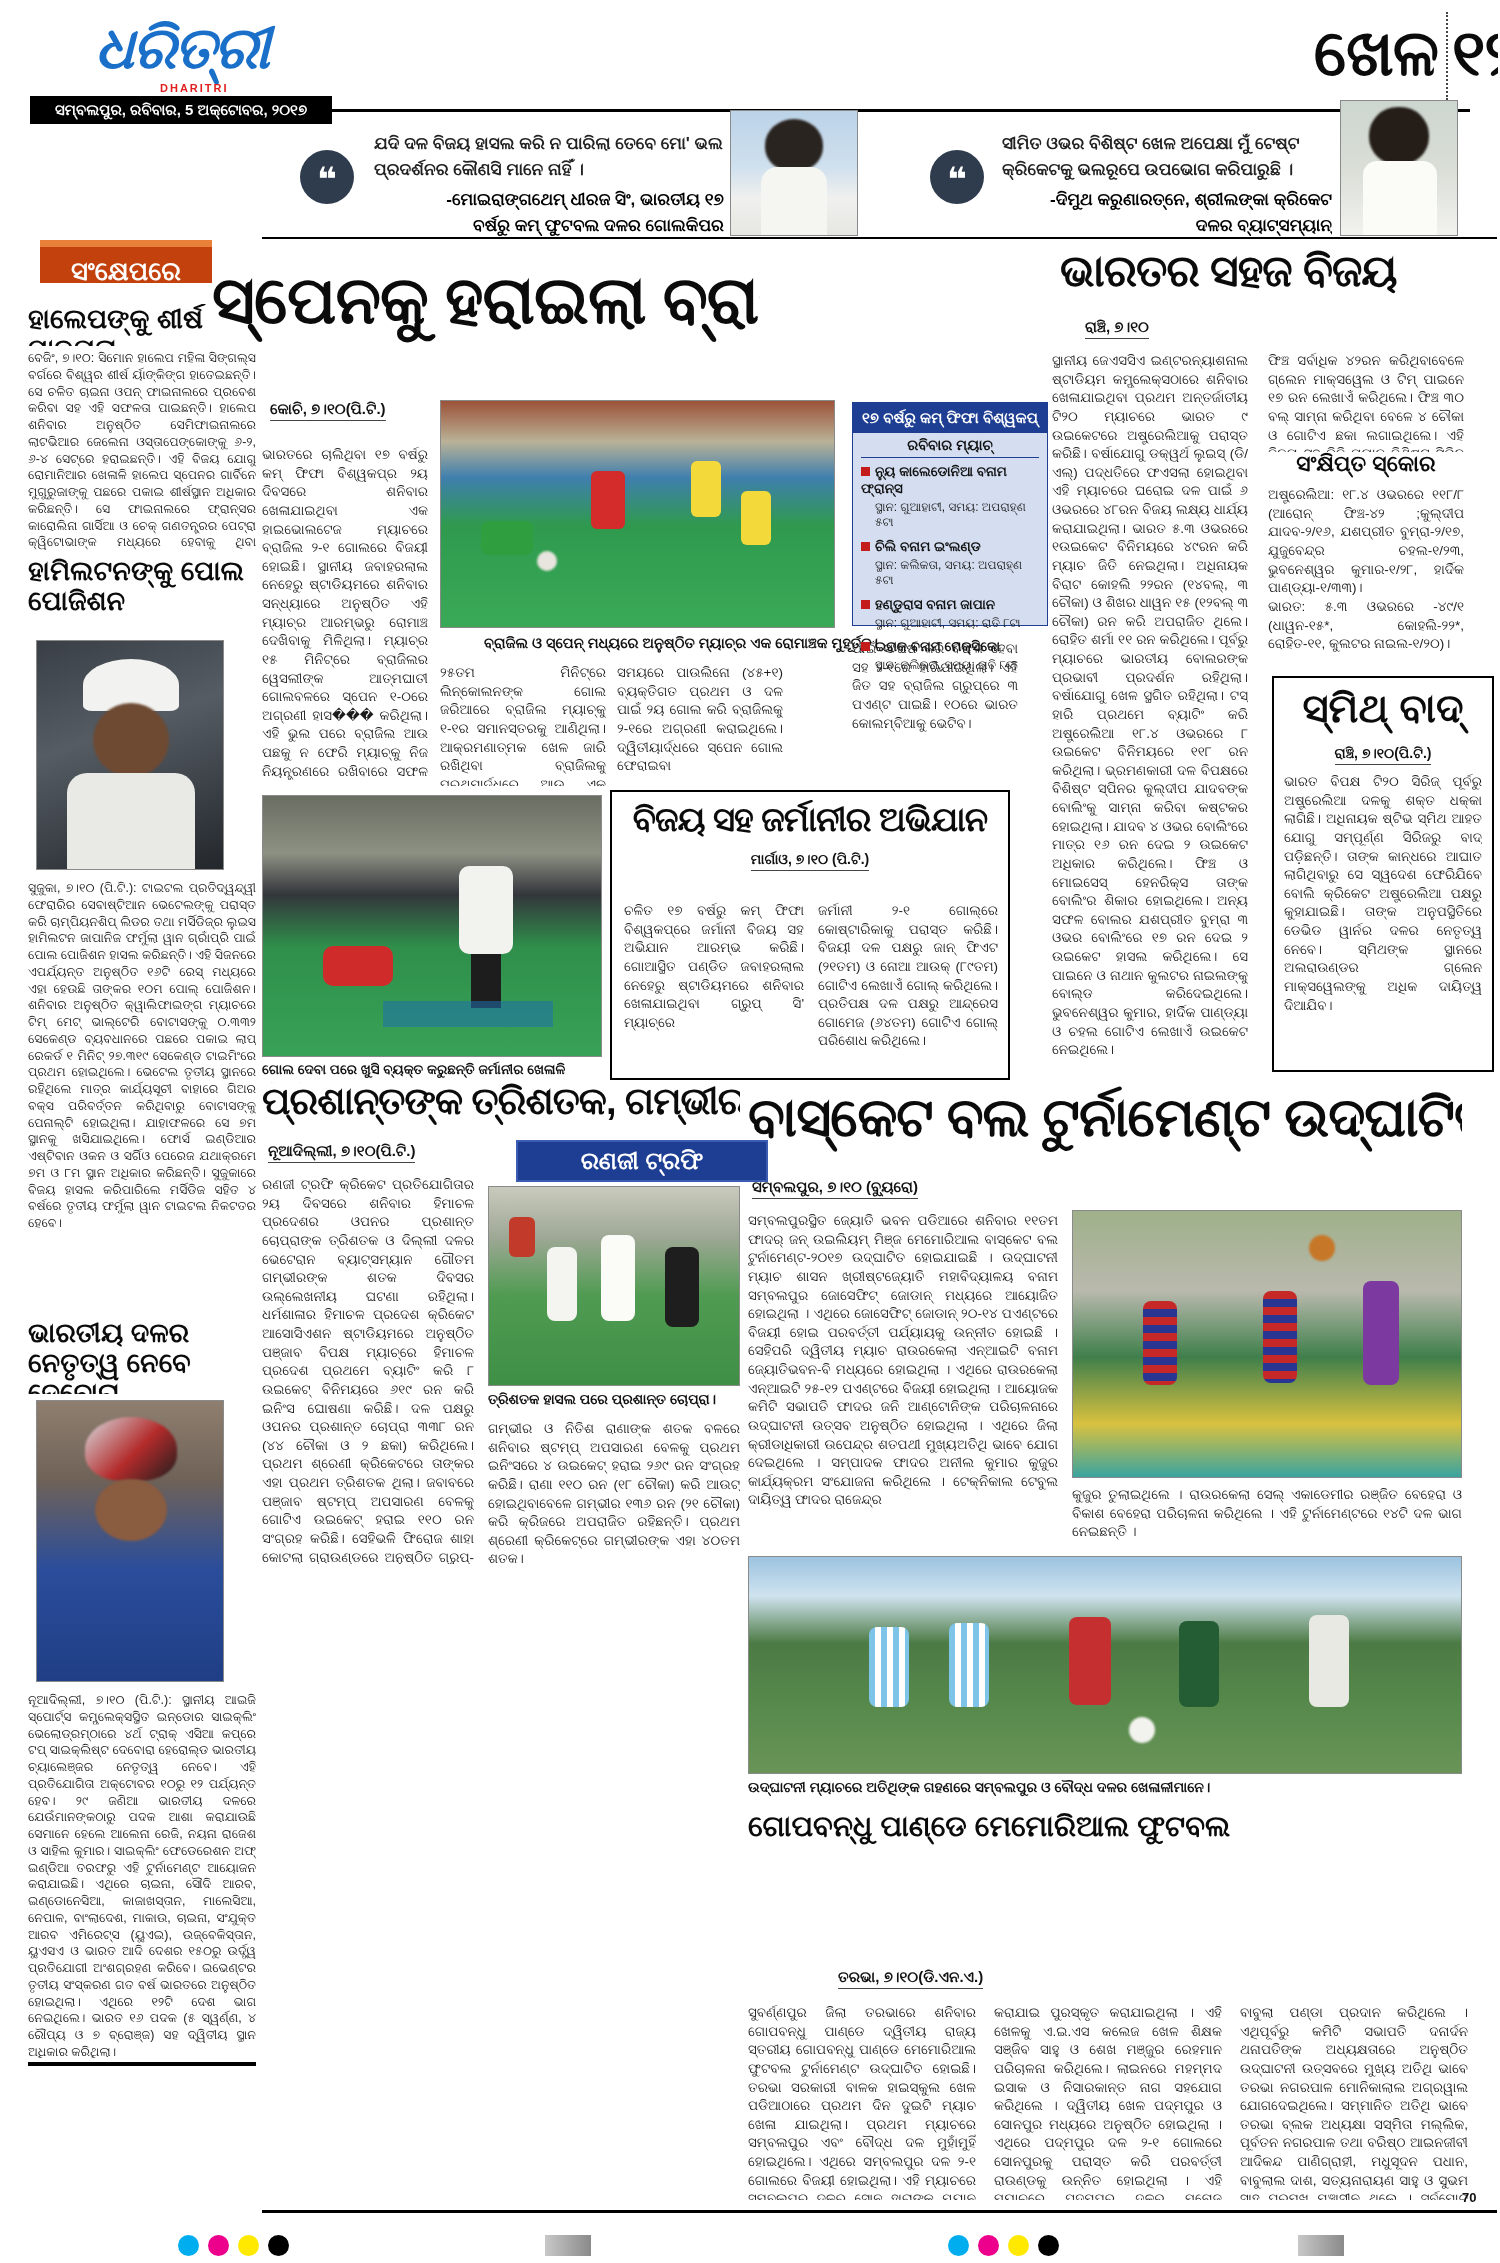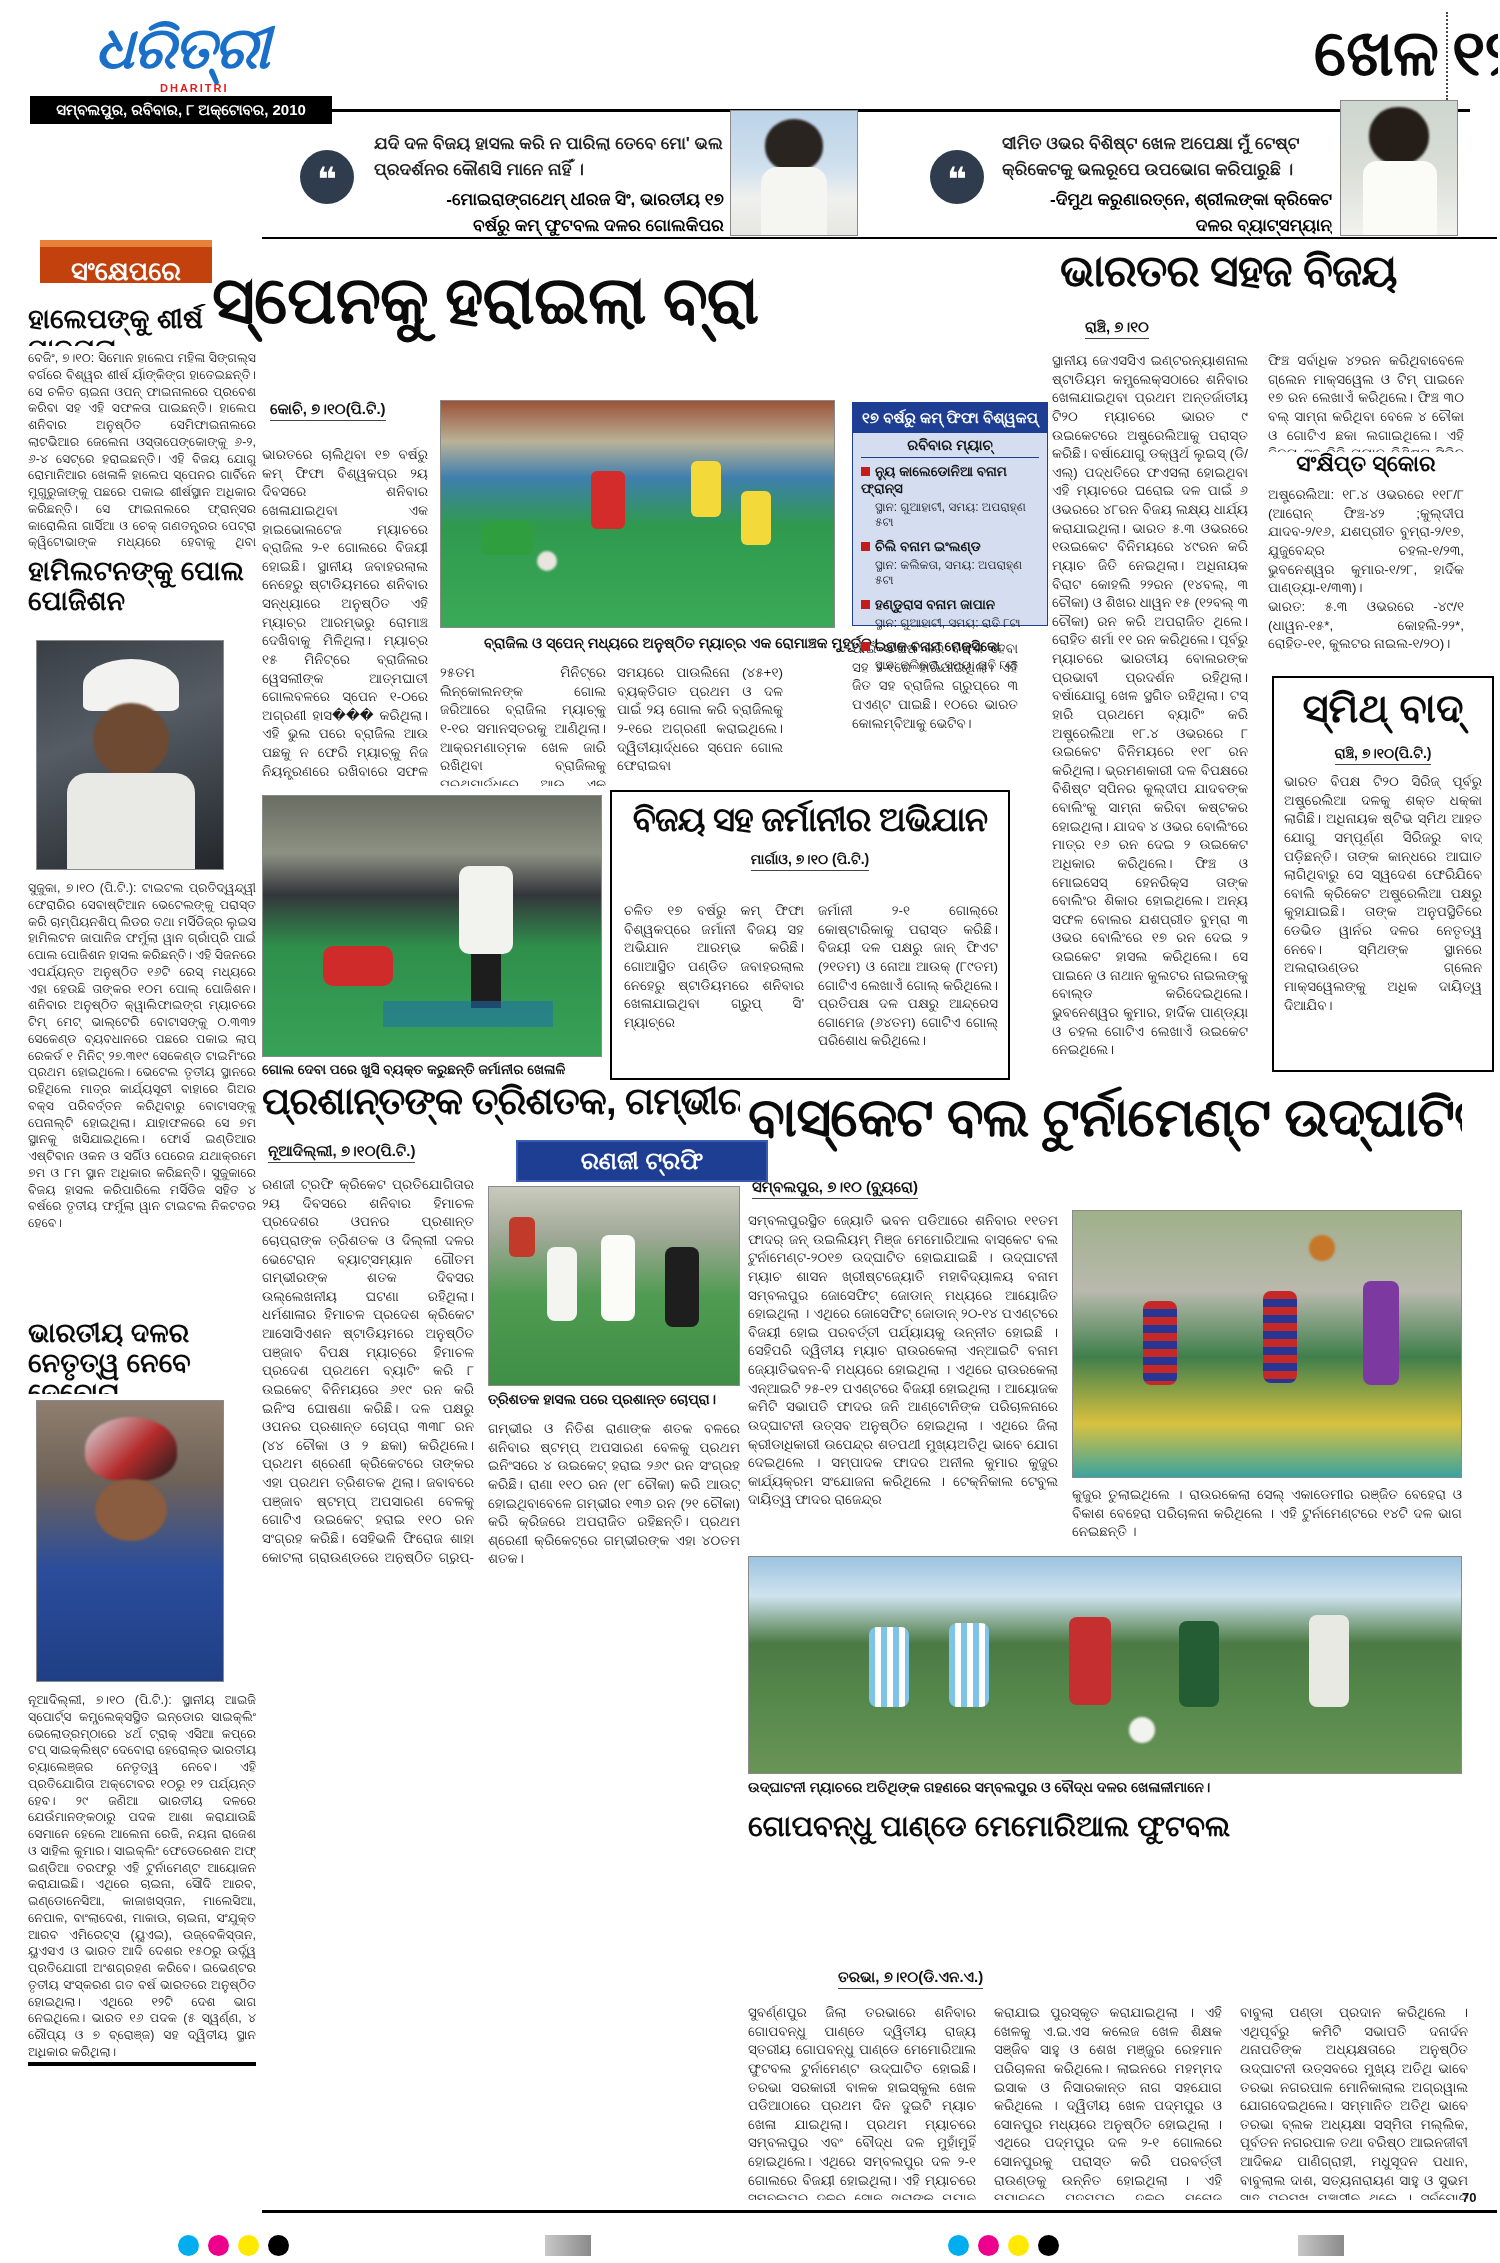--- a/index.html
+++ b/index.html
@@ -25,21 +25,21 @@
   .bullet{display:inline-block;width:9px;height:9px;background:#c41b1b;margin-right:5px;}
   .reg-dot{display:inline-block;width:21px;height:21px;border-radius:50%;margin-right:9px;vertical-align:top;}
 </style>
 </head>
 <body>
 
 <div class="page">
 
   <div class="abs" style="left:95px;top:14px;font-size:58px;font-weight:bold;color:#1a6fc9;font-style:italic;letter-spacing:-2px;">ଧରିତ୍ରୀ</div>
   <div class="abs" style="left:160px;top:82px;font-size:11px;font-weight:bold;color:#e02020;letter-spacing:2px;">DHARITRI</div>
-  <div class="abs" style="left:30px;top:96px;width:302px;height:28px;background:#000;color:#fff;font-size:15px;font-weight:bold;text-align:center;line-height:28px;z-index:3;">ସମ୍ବଲପୁର, ରବିବାର, ୮ ଅକ୍ଟୋବର, 2010</div>
+  <div class="abs" style="left:30px;top:96px;width:302px;height:28px;background:#000;color:#fff;font-size:15px;font-weight:bold;text-align:center;line-height:28px;z-index:3;">ସମ୍ବଲପୁର, ରବିବାର, 5 ଅକ୍ଟୋବର, ୨୦୧୭</div>
   <div class="abs hl" style="left:1280px;top:16px;width:158px;font-size:64px;text-align:right;">ଖେଳ</div>
   <div class="abs" style="left:1446px;top:12px;height:88px;border-left:2px dotted #444;"></div>
   <div class="abs hl" style="left:1452px;top:16px;width:46px;font-size:64px;">୧୨</div>
   <div class="rule" style="left:30px;top:109px;width:1440px;height:3px;"></div>
 
   <div class="quote-icon" style="left:300px;top:150px;">❝</div>
   <div class="abs quote-txt" style="left:374px;top:131px;width:350px;height:56px;">ଯଦି ଦଳ ବିଜୟ ହାସଲ କରି ନ ପାରିଲା ତେବେ ମୋ' ଭଲ ପ୍ରଦର୍ଶନର କୌଣସି ମାନେ ନାହିଁ ।</div>
   <div class="abs quote-att" style="left:374px;top:188px;width:350px;height:28px;">-ମୋଇରାଙ୍ଗଥେମ୍ ଧୀରଜ ସିଂ, ଭାରତୀୟ ୧୭</div>
   <div class="abs quote-att" style="left:374px;top:214px;width:350px;height:28px;">ବର୍ଷରୁ କମ୍ ଫୁଟବଲ ଦଳର ଗୋଲକିପର</div>
   <div class="photo" style="left:730px;top:110px;width:128px;height:126px;background:linear-gradient(180deg,#bcd3e8 0%,#cfe0ee 45%,#f0f0ee 70%,#e6e6e2 100%);">

